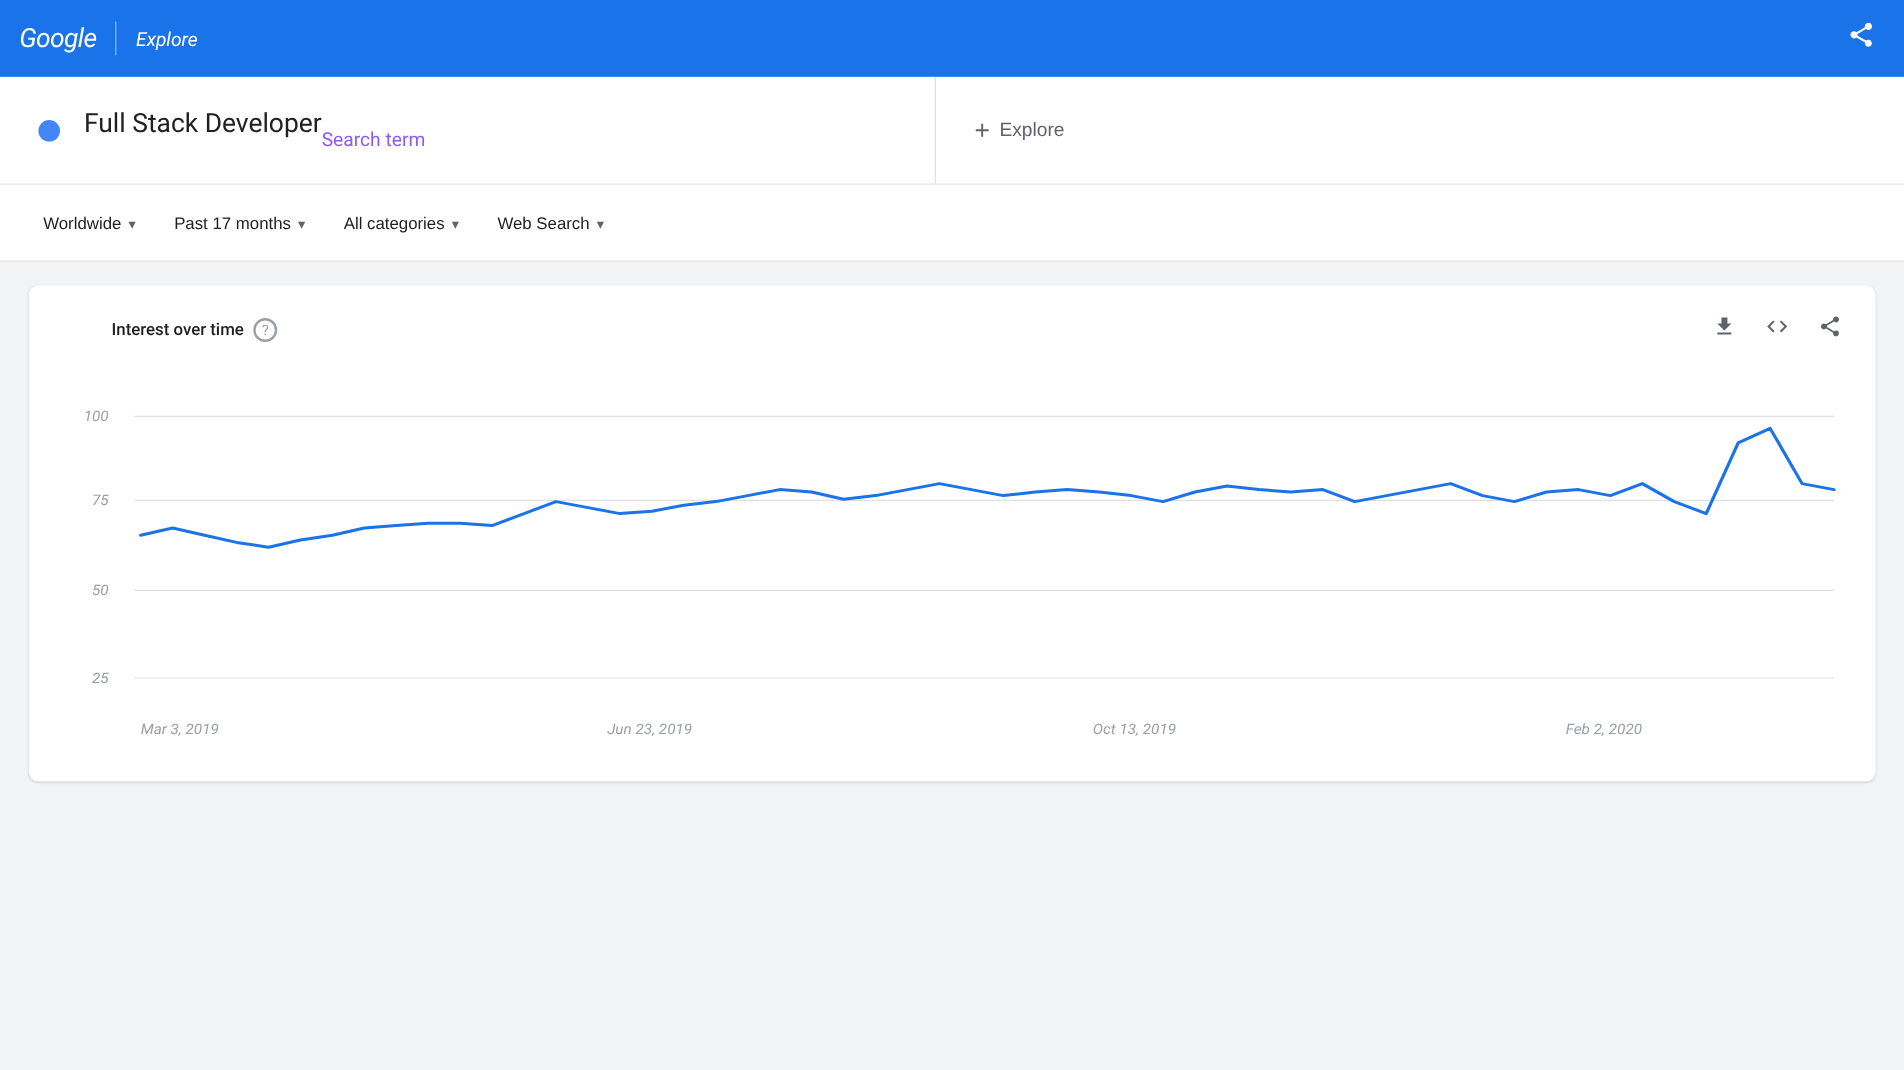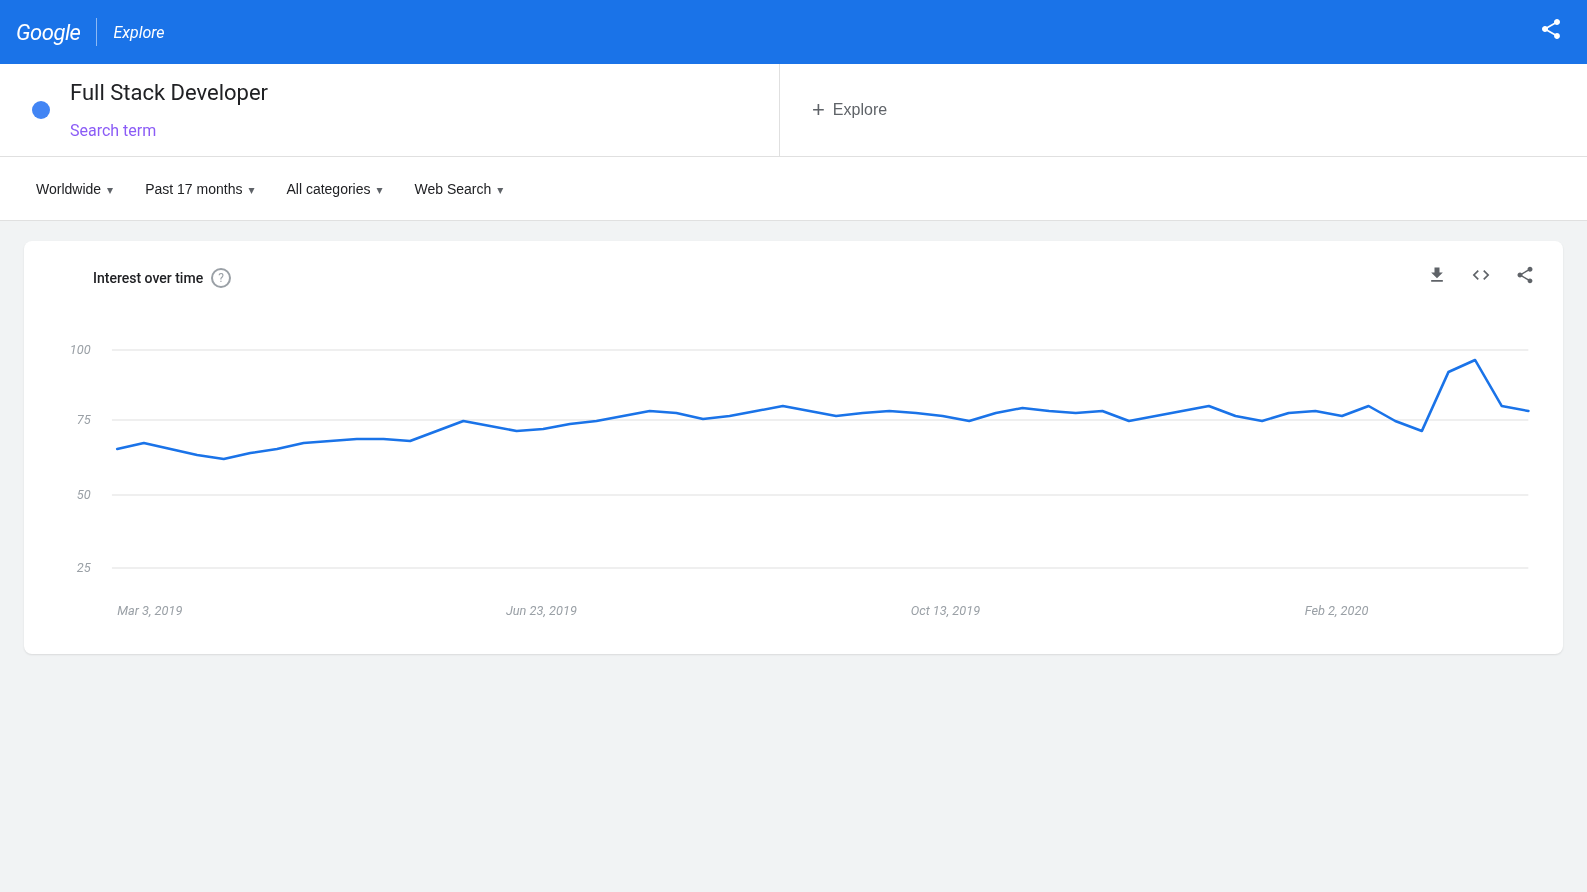--- a/index.html
+++ b/index.html
@@ -64,21 +64,21 @@
       max-width: 780px;
     }
     .search-dot {
       width: 18px;
       height: 18px;
       border-radius: 50%;
       background: #4285f4;
       margin-right: 20px;
       flex-shrink: 0;
     }
-    .search-info { display: flex; flex-direction: column; }
+    .search-info { display: flex; flex-direction: row; }
     .search-term {
       font-size: 22px;
       color: #202124;
       font-weight: 400;
     }
     .search-type {
       font-size: 16px;
       color: #8b5cf6;
       margin-top: 16px;
     }

